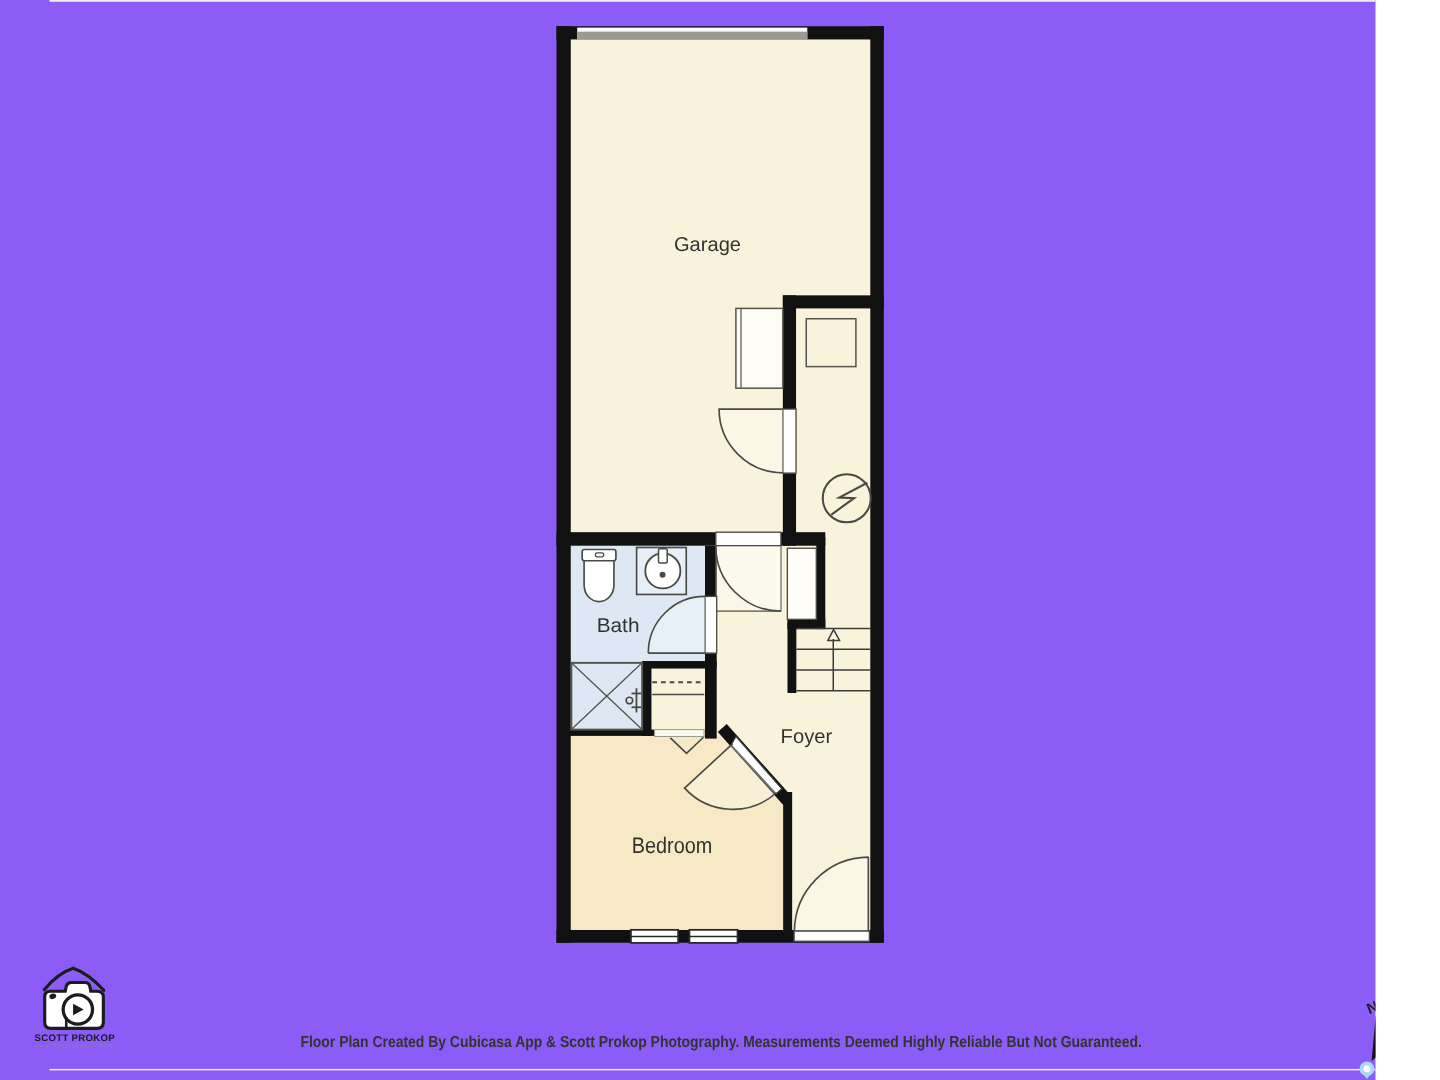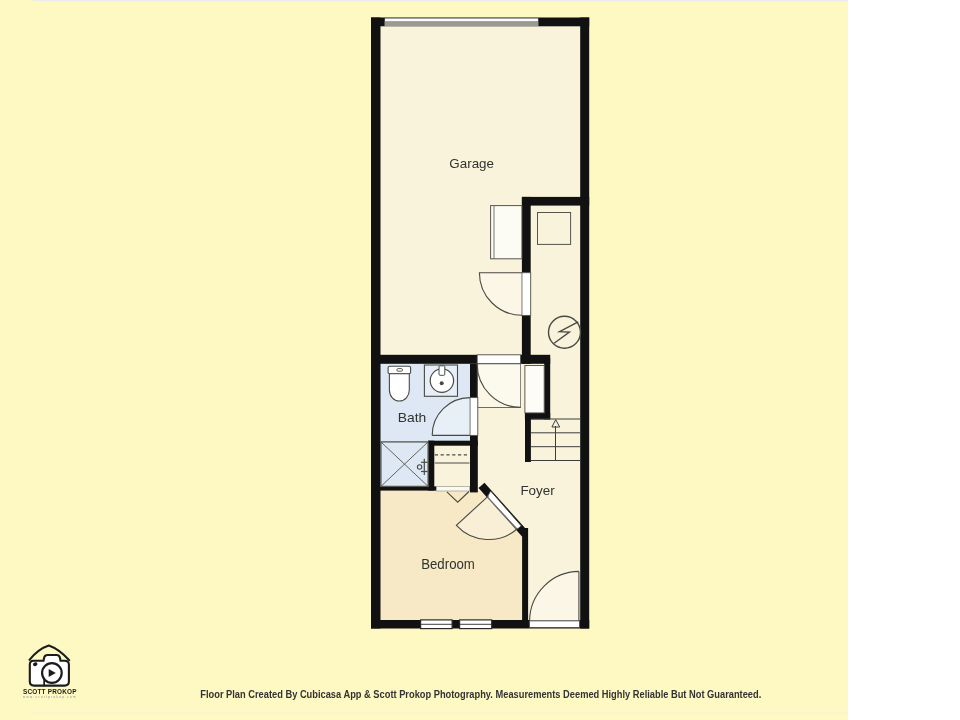--- a/index.html
+++ b/index.html
@@ -1,16 +1,16 @@
 <!DOCTYPE html>
 <html><head>
 <meta charset="utf-8">
 <style>
   html,body{margin:0;padding:0;background:#fff;}
-  .page{position:relative;width:848px;height:720px;background:#fef9c3;overflow:hidden;
+  .page{position:relative;width:917px;height:720px;background:#8b5cf6;overflow:hidden;
         font-family:"Liberation Sans", sans-serif;}
   svg{position:absolute;left:0;top:0;}
 </style>
 </head>
 <body>
 <div class="page">
 <svg width="960" height="720" viewBox="0 0 960 720">
 
   <rect x="33" y="0" width="894" height="1.2" fill="#ececec"></rect>
 

